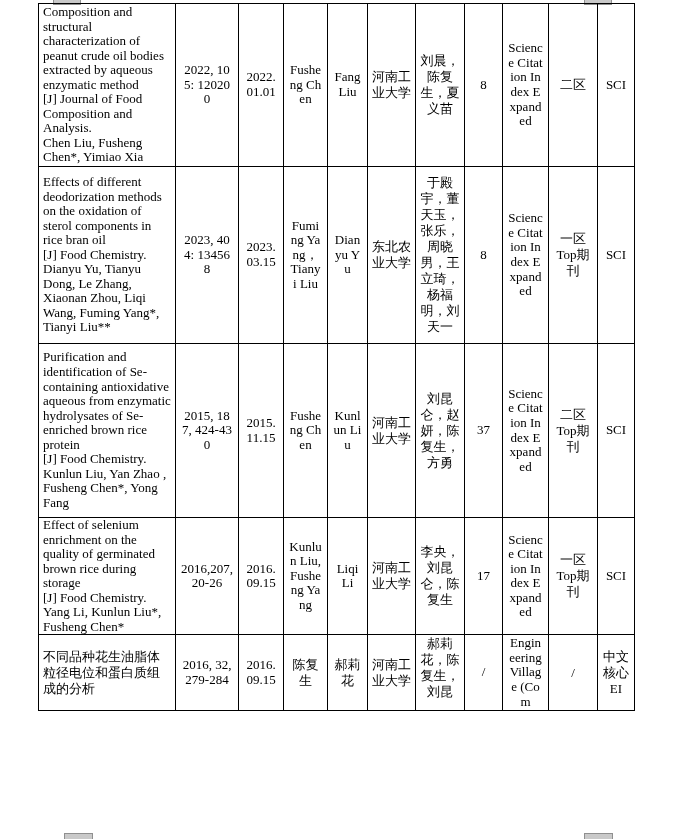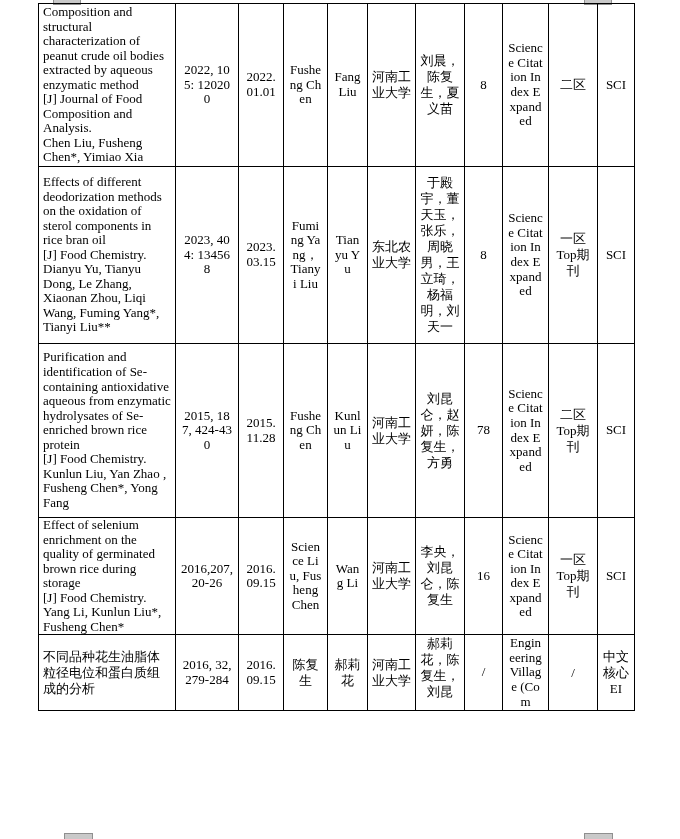--- a/index.html
+++ b/index.html
@@ -70,54 +70,54 @@
       <td class="cjk">二区</td>
       <td>SCI</td>
     </tr>
     <tr class="r3">
       <td class="t">Effects of different deodorization methods on the oxidation of sterol components in rice bran oil
 [J] Food Chemistry.
 Dianyu Yu, Tianyu Dong, Le Zhang, Xiaonan Zhou, Liqi Wang, Fuming Yang*, Tianyi Liu**</td>
       <td class="ba">2023, 404: 134568</td>
       <td class="ba">2023.03.15</td>
       <td class="ba">Fuming Yang，Tianyi Liu</td>
-      <td class="ba">Tianyu Yu</td>
+      <td class="ba">Dianyu Yu</td>
       <td class="cjk">东北农业大学</td>
       <td class="cjk">于殿宇，董天玉，张乐，周晓男，王立琦，杨福明，刘天一</td>
       <td>8</td>
       <td class="ba">Science Citation Index Expanded</td>
       <td class="cjk">一区 Top期刊</td>
       <td>SCI</td>
     </tr>
     <tr class="r4">
       <td class="t">Purification and identification of Se-containing antioxidative aqueous from enzymatic hydrolysates of Se-enriched brown rice protein
 [J] Food Chemistry.
 Kunlun Liu, Yan Zhao , Fusheng Chen*, Yong Fang</td>
       <td class="ba">2015, 187, 424-430</td>
-      <td class="ba">2015.11.28</td>
+      <td class="ba">2015.11.15</td>
       <td class="ba">Fusheng Chen</td>
       <td class="ba">Kunlun Liu</td>
       <td class="cjk">河南工业大学</td>
       <td class="cjk">刘昆仑，赵妍，陈复生，方勇</td>
-      <td>78</td>
+      <td>37</td>
       <td class="ba">Science Citation Index Expanded</td>
       <td class="cjk">二区 Top期刊</td>
       <td>SCI</td>
     </tr>
     <tr class="r5">
       <td class="t">Effect of selenium enrichment on the quality of germinated brown rice during storage
 [J] Food Chemistry.
 Yang Li, Kunlun Liu*, Fusheng Chen*</td>
       <td class="ba">2016,207,20-26</td>
       <td class="ba">2016.09.15</td>
-      <td class="ba">Science Liu, Fusheng Chen</td>
-      <td class="ba">Wang Li</td>
+      <td class="ba">Kunlun Liu, Fusheng Yang</td>
+      <td class="ba">Liqi Li</td>
       <td class="cjk">河南工业大学</td>
       <td class="cjk">李央，刘昆仑，陈复生</td>
-      <td>16</td>
+      <td>17</td>
       <td class="ba">Science Citation Index Expanded</td>
       <td class="cjk">一区 Top期刊</td>
       <td>SCI</td>
     </tr>
     <tr class="r6">
       <td class="t cjk">不同品种花生油脂体粒径电位和蛋白质组成的分析</td>
       <td class="ba">2016, 32, 279-284</td>
       <td class="ba">2016.09.15</td>
       <td class="ba cjk">陈复生</td>
       <td class="ba cjk">郝莉花</td>

